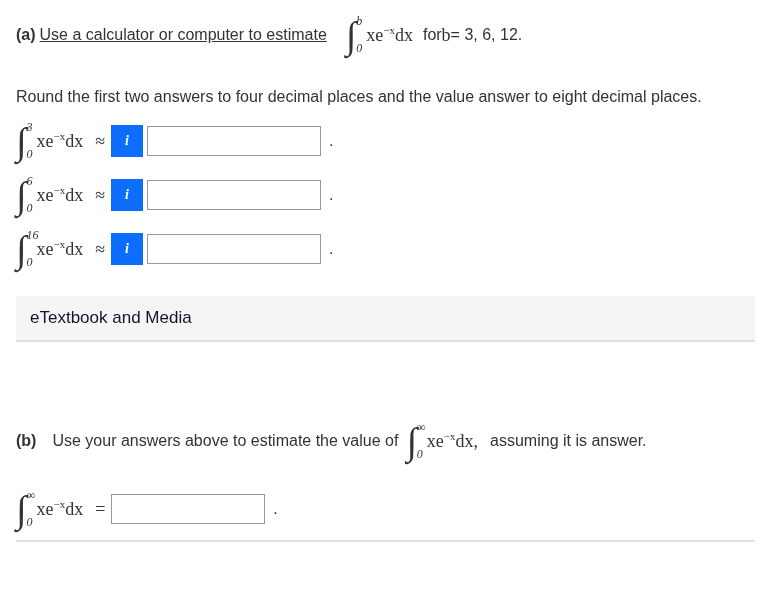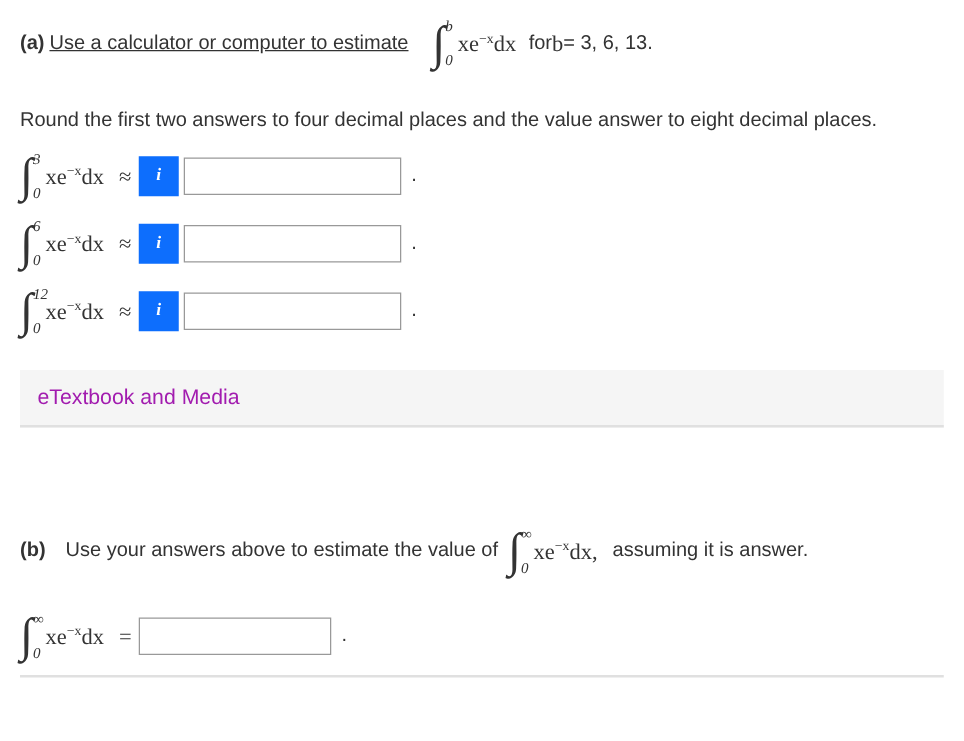--- a/index.html
+++ b/index.html
@@ -77,21 +77,21 @@
   .answer-input { width: 160px; }
   .answer-input-plain { width: 140px; }
   .period { margin-left: 8px; font-family: Arial, sans-serif; }
   .answers-stack { margin: 12px 0 24px 0; }
   .answers-stack .line { margin-bottom: 8px; min-height: 46px; }
   .etm-bar {
     background: #f5f5f5;
     padding: 12px 14px;
     border-bottom: 2px solid #e0e0e0;
     font-size: 17px;
-    color: #a21caf;
+    color: #0f172a;
     margin-bottom: 80px;
   }
   .part-b-row { margin-bottom: 30px; }
   .final-row {
     border-bottom: 2px solid #e0e0e0;
     padding-bottom: 12px;
   }
 </style>
 </head>
 <body>
@@ -102,21 +102,21 @@
   <span class="integral-block">
     <span class="int-wrap">
       <span class="int-sign">∫</span>
       <span class="int-limits int-upper">b</span>
       <span class="int-limits int-lower">0</span>
     </span>
     <span class="math" style="margin-left:10px;">xe<sup class="sup">−x</sup>dx</span>
   </span>
   <span style="margin-left:4px;">for </span>
   <span class="math">b</span>
-  <span> = 3, 6, 13.</span>
+  <span> = 3, 6, 12.</span>
 </div>
 
 <div class="spacer"></div>
 
 <div class="line">
   <span>Round the first two answers to four decimal places and the value answer to eight decimal places.</span>
 </div>
 
 <div class="answers-stack">
 
@@ -147,21 +147,21 @@
     <span class="approx">≈</span>
     <span class="info-btn">i</span>
     <input class="answer-input" style="">
     <span class="period">.</span>
   </div>
 
   <div class="line">
     <span class="integral-block">
       <span class="int-wrap">
         <span class="int-sign">∫</span>
-        <span class="int-limits int-upper">12</span>
+        <span class="int-limits int-upper">16</span>
         <span class="int-limits int-lower">0</span>
       </span>
       <span class="math" style="margin-left:10px;">xe<sup class="sup">−x</sup>dx</span>
     </span>
     <span class="approx">≈</span>
     <span class="info-btn">i</span>
     <input class="answer-input" style="">
     <span class="period">.</span>
   </div>
 </div>

